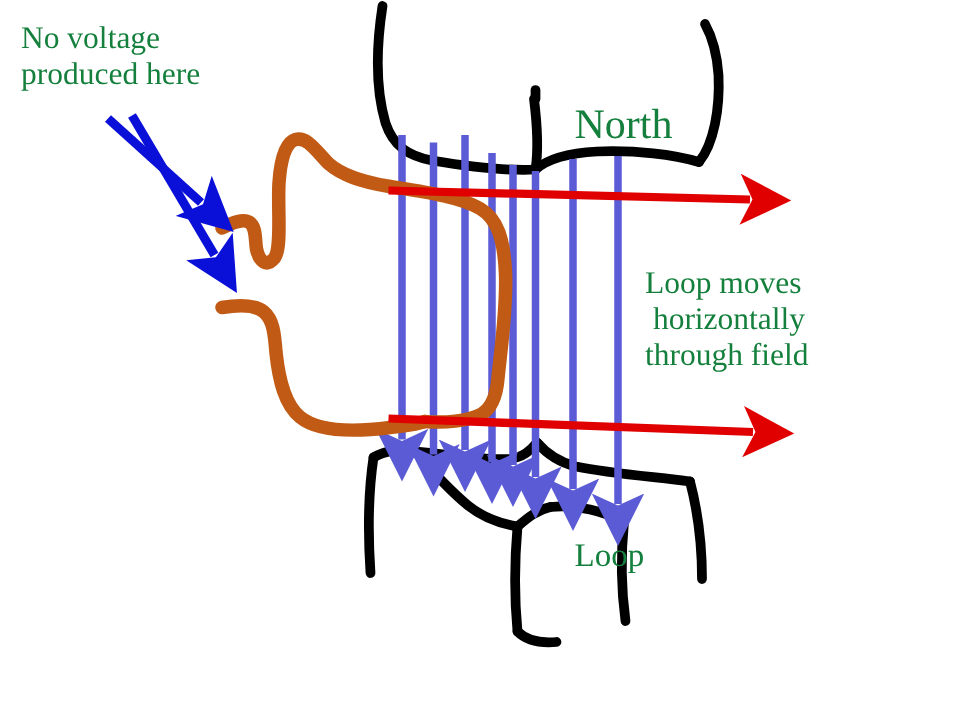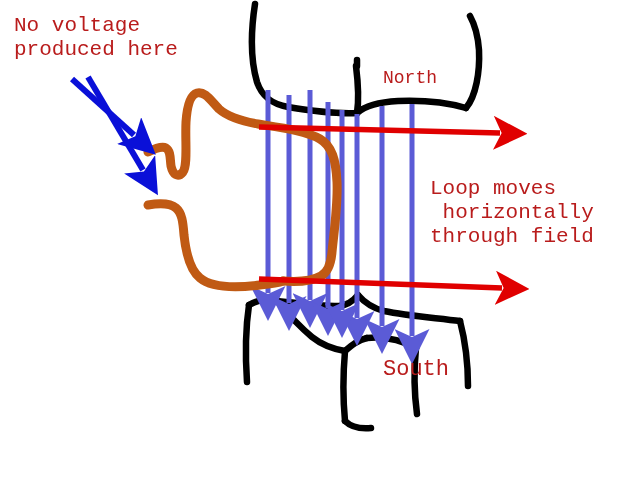--- a/index.html
+++ b/index.html
@@ -18,35 +18,35 @@
   }
   #art {
     position: absolute;
     left: 0;
     top: 0;
     width: 639px;
     height: 480px;
   }
   .lbl {
     position: absolute;
-    color: #b91c1c;
-    font-family: Liberation Mono, monospace;
+    color: #15803d;
+    font-family: Liberation Serif, serif;
     line-height: 1.14;
     white-space: pre;
     -webkit-font-smoothing: antialiased;
   }
   #label-no-voltage {
     left: 14px;
     top: 14px;
     font-size: 21px;
   }
   #label-north {
     left: 383px;
     top: 68px;
-    font-size: 18px;
+    font-size: 28px;
   }
   #label-south {
     left: 383px;
     top: 357px;
     font-size: 22px;
   }
   #label-loop-moves {
     left: 430px;
     top: 177px;
     font-size: 21px;
@@ -150,16 +150,16 @@
 
   <div class="lbl" id="label-no-voltage">No voltage
 produced here</div>
 
   <div class="lbl" id="label-north">North</div>
 
   <div class="lbl" id="label-loop-moves">Loop moves
  horizontally
 through field</div>
 
-  <div class="lbl" id="label-south">South</div>
+  <div class="lbl" id="label-south">Loop</div>
 
 
 </div>
 
 </body></html>

